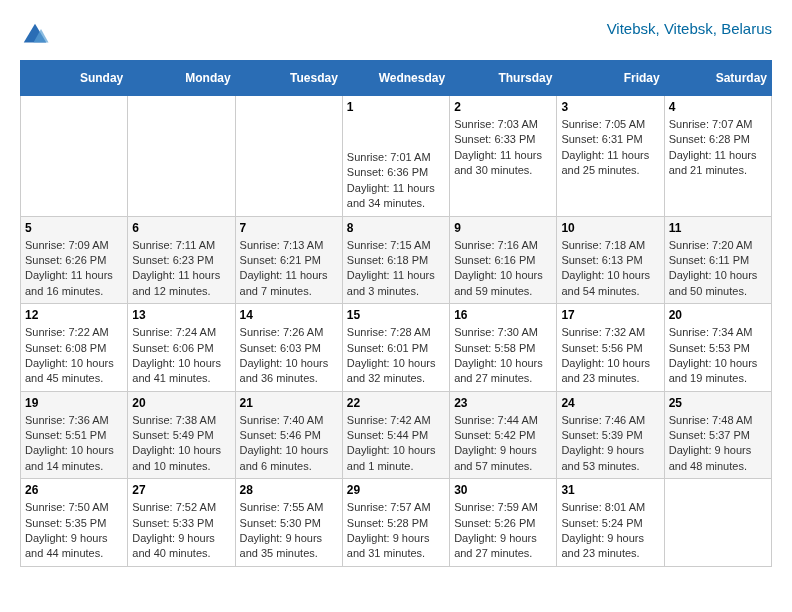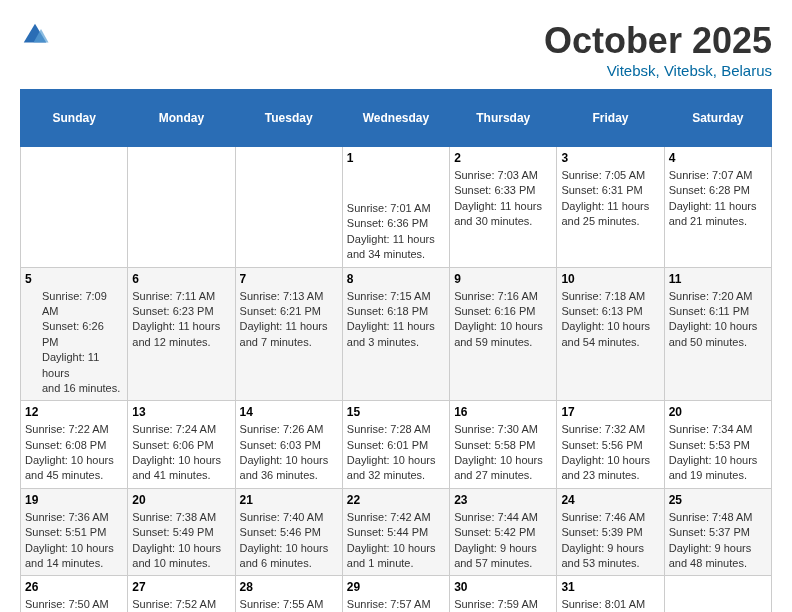--- a/index.html
+++ b/index.html
@@ -53,22 +53,22 @@
       color: #0369a1;
     }
     .calendar {
       width: 100%;
       border-collapse: collapse;
       font-size: 11px;
     }
     .calendar th {
       background-color: #2a6db5;
       color: #fff;
-      padding: 21px 4px;
-      text-align: center;
+      padding: 10px 4px;
+      text-align: right;
       font-size: 12px;
       border: 1px solid #2a6db5;
     }
     .calendar td {
       border: 1px solid #ccc;
       vertical-align: top;
       padding: 4px;
       width: calc(100% / 7);
       min-height: 80px;
       background: #fff;
@@ -91,21 +91,20 @@
 <body>
 
 <div class="header">
   <div class="logo">
     <svg class="logo-icon" viewBox="0 0 40 40">
       <polygon points="20,5 35,30 5,30" fill="#2a6db5"></polygon>
       <polygon points="28,12 38,30 18,30" fill="#5a9fd4" opacity="0.7"></polygon>
     </svg>
   </div>
   <div class="title-block">
-    <div class="month-title">October 2025</div>
     <div class="location">Vitebsk, Vitebsk, Belarus</div>
   </div>
 </div>
 
 <table class="calendar">
   <thead>
     <tr>
     <th>Sunday</th>
         <th>Monday</th>
         <th>Tuesday</th>
@@ -145,21 +144,21 @@
           <span class="day-number">4</span>
           <div class="day-info" style="white-space: pre-line;">Sunrise: 7:07 AM
 Sunset: 6:28 PM
 Daylight: 11 hours
 and 21 minutes.</div>
         </td>
       </tr>
       <tr>
         <td>
           <span class="day-number">5</span>
-          <div class="day-info" style="white-space: pre-line; margin-left: 17px;">Sunrise: 7:09 AM
+          <div class="day-info" style="white-space: pre-line;">Sunrise: 7:09 AM
 Sunset: 6:26 PM
 Daylight: 11 hours
 and 16 minutes.</div>
         </td>
         <td>
           <span class="day-number">6</span>
           <div class="day-info" style="white-space: pre-line;">Sunrise: 7:11 AM
 Sunset: 6:23 PM
 Daylight: 11 hours
 and 12 minutes.</div>

